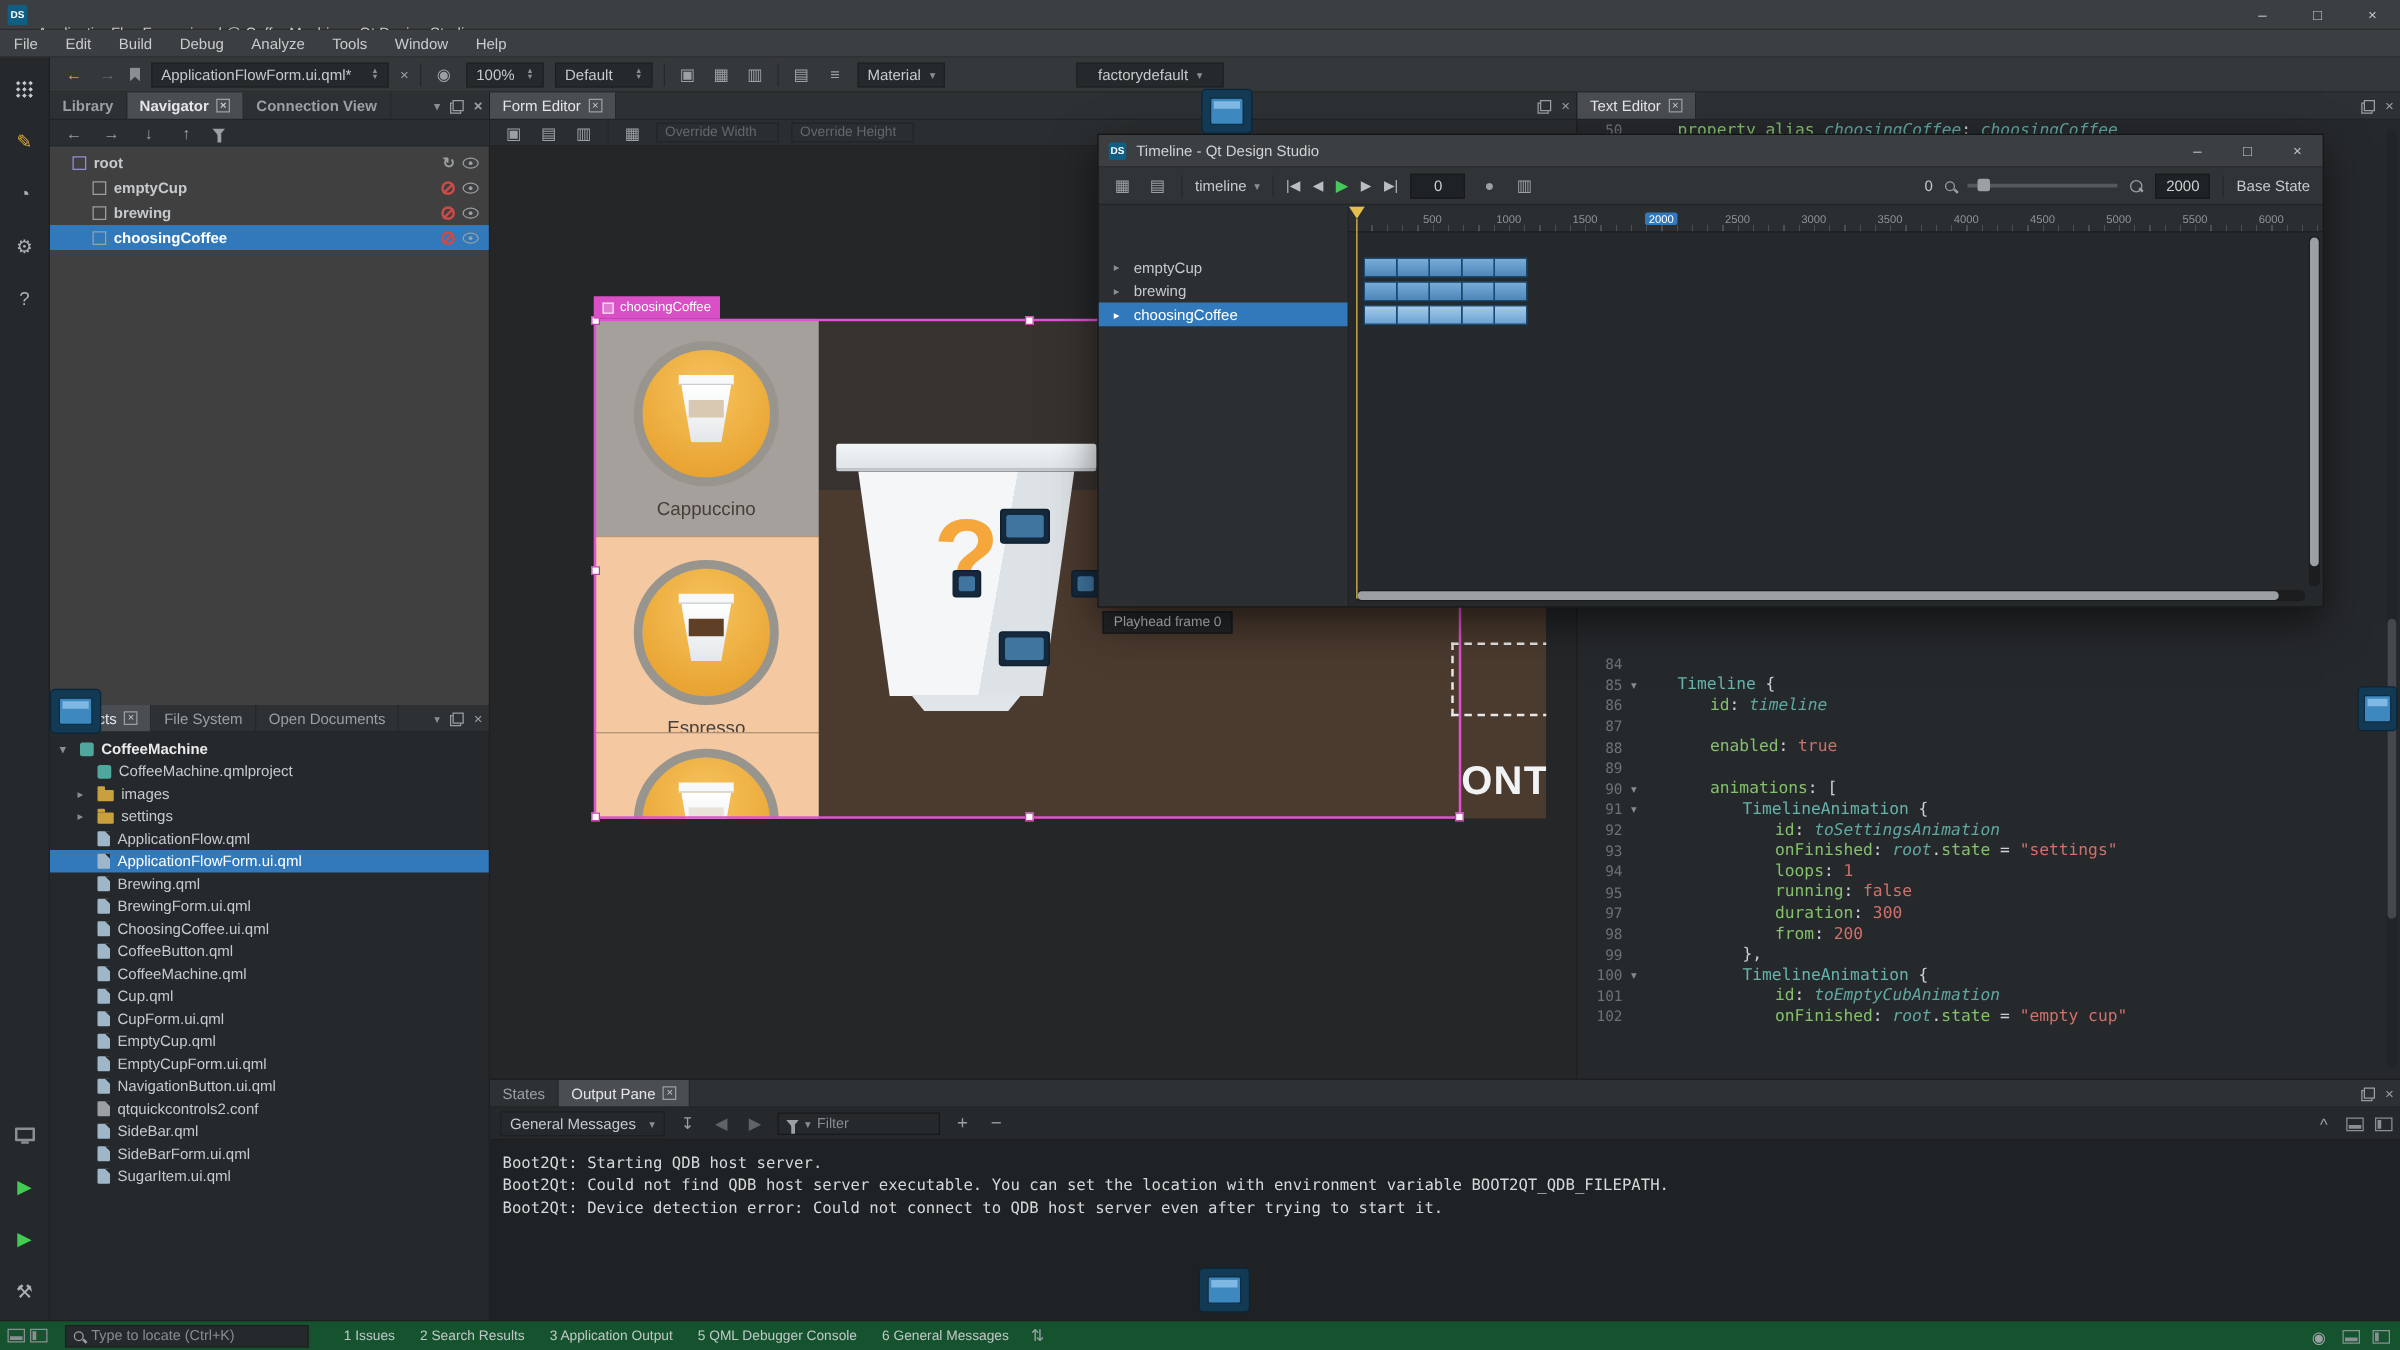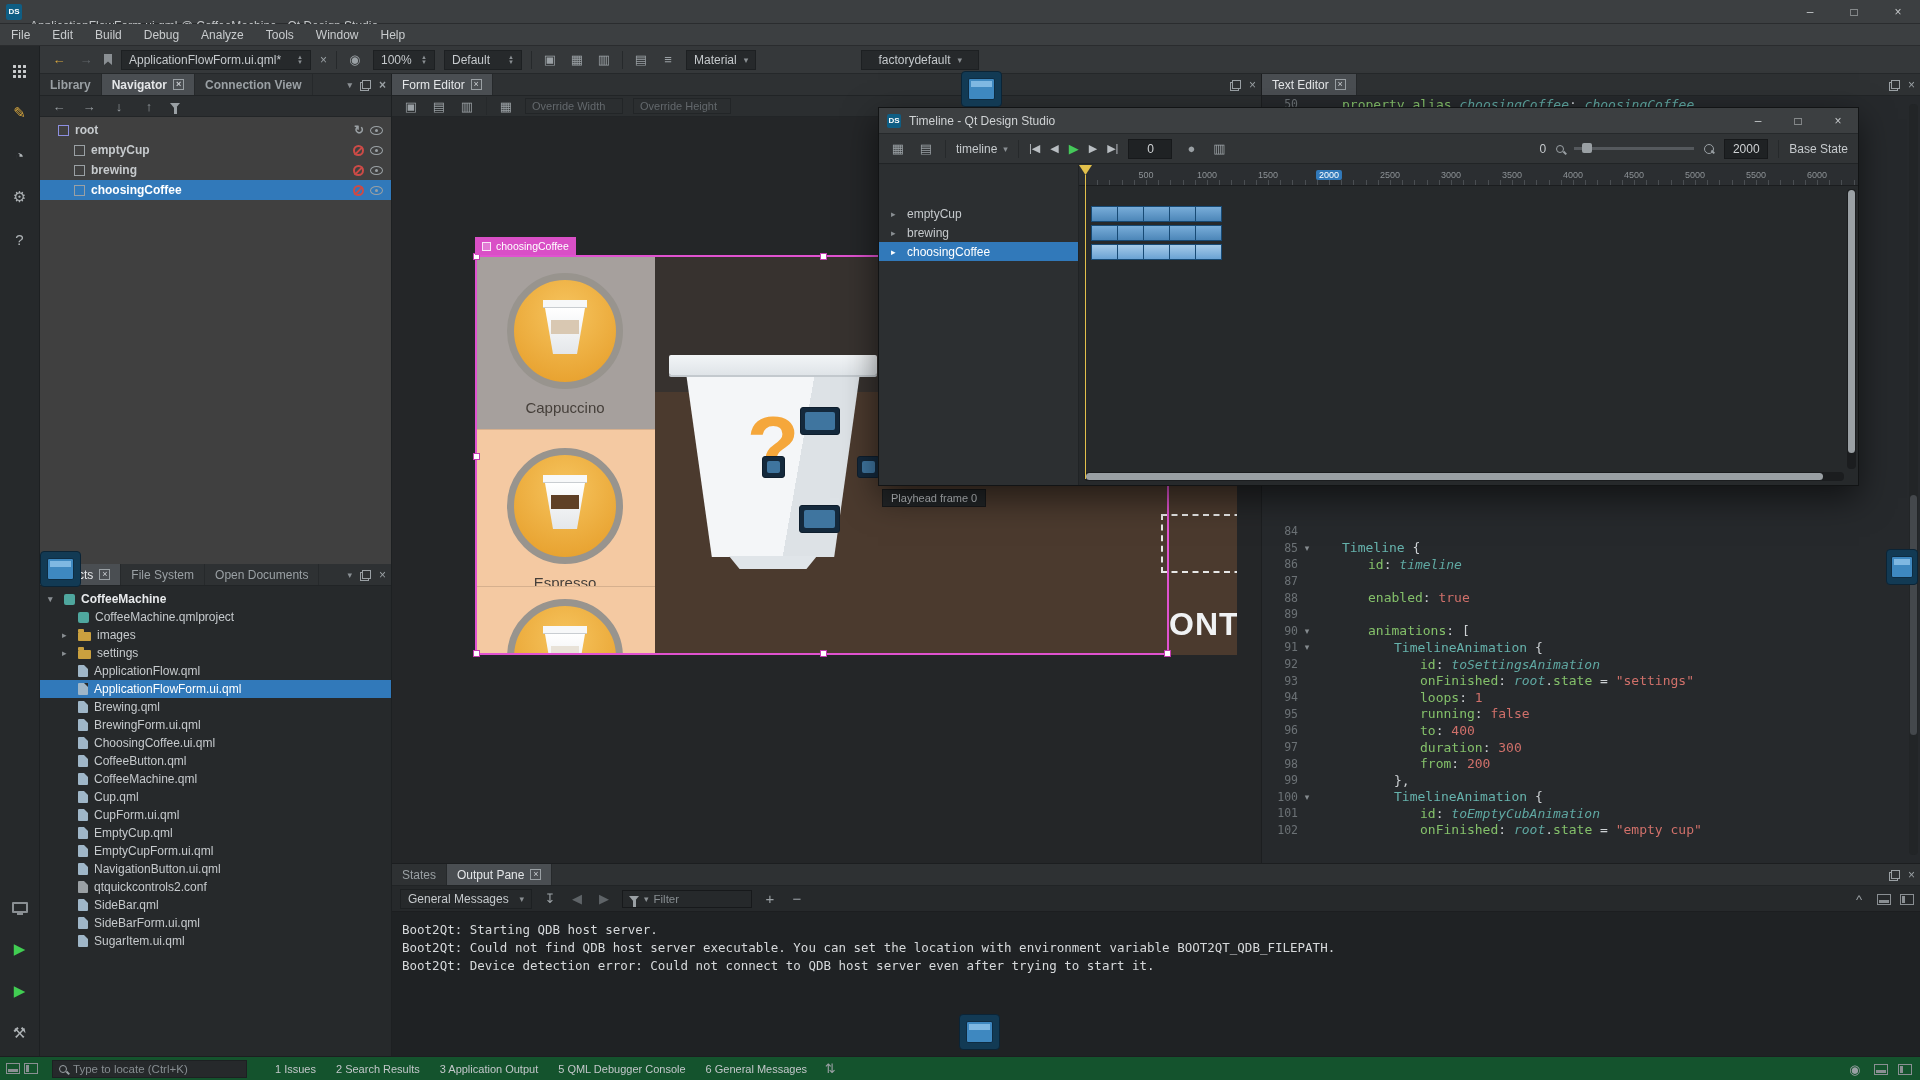--- a/index.html
+++ b/index.html
@@ -623,25 +623,20 @@
           <span class="ln">94</span>
           <span class="fold"></span>
           <span class="ct" style="padding-left: 104px;"><span class="tk-k">loops</span><span class="tk-p">: </span><span class="tk-n">1</span></span>
         </div>
         <div class="cl">
           <span class="ln">95</span>
           <span class="fold"></span>
           <span class="ct" style="padding-left: 104px;"><span class="tk-k">running</span><span class="tk-p">: </span><span class="tk-n">false</span></span>
         </div>
         <div class="cl">
-          <span class="ln">96</span>
-          <span class="fold"></span>
-          <span class="ct" style="padding-left: 104px;"><span class="tk-k">to</span><span class="tk-p">: </span><span class="tk-n">400</span></span>
-        </div>
-        <div class="cl">
           <span class="ln">97</span>
           <span class="fold"></span>
           <span class="ct" style="padding-left: 104px;"><span class="tk-k">duration</span><span class="tk-p">: </span><span class="tk-n">300</span></span>
         </div>
         <div class="cl">
           <span class="ln">98</span>
           <span class="fold"></span>
           <span class="ct" style="padding-left: 104px;"><span class="tk-k">from</span><span class="tk-p">: </span><span class="tk-n">200</span></span>
         </div>
         <div class="cl">

